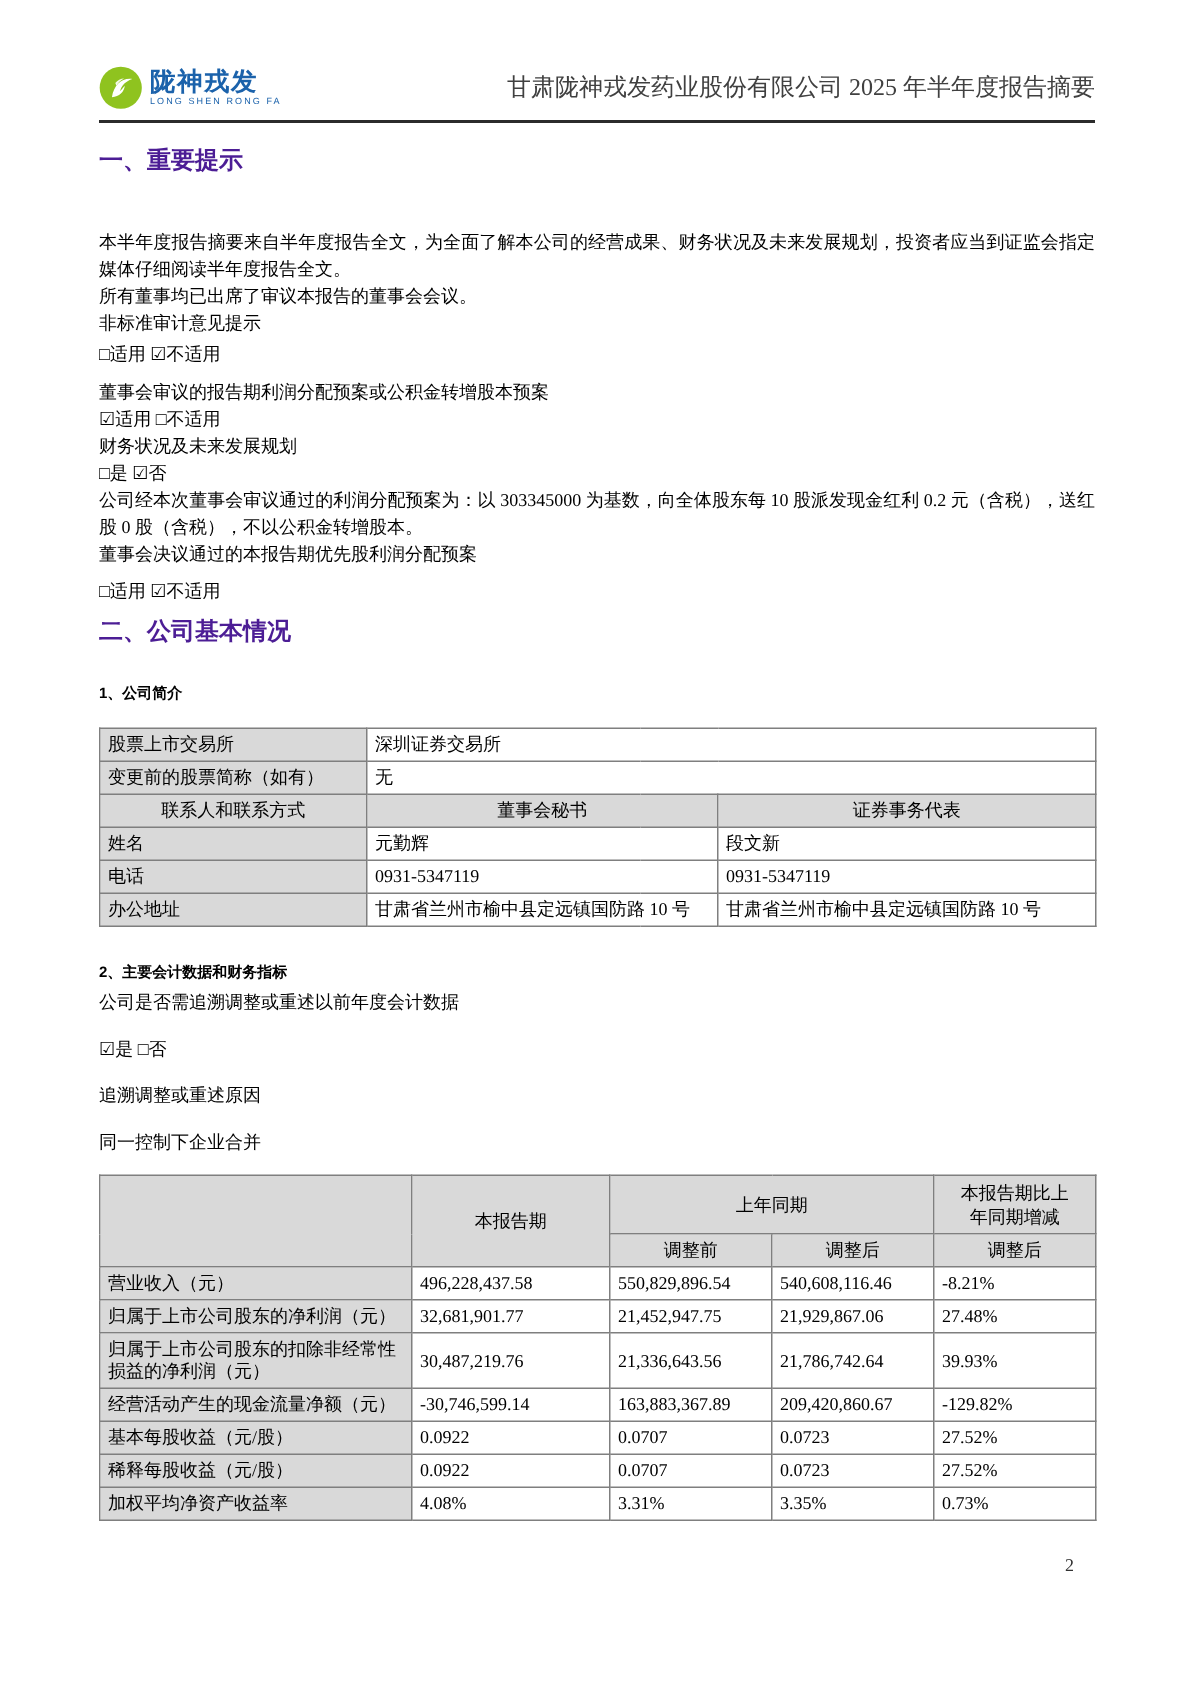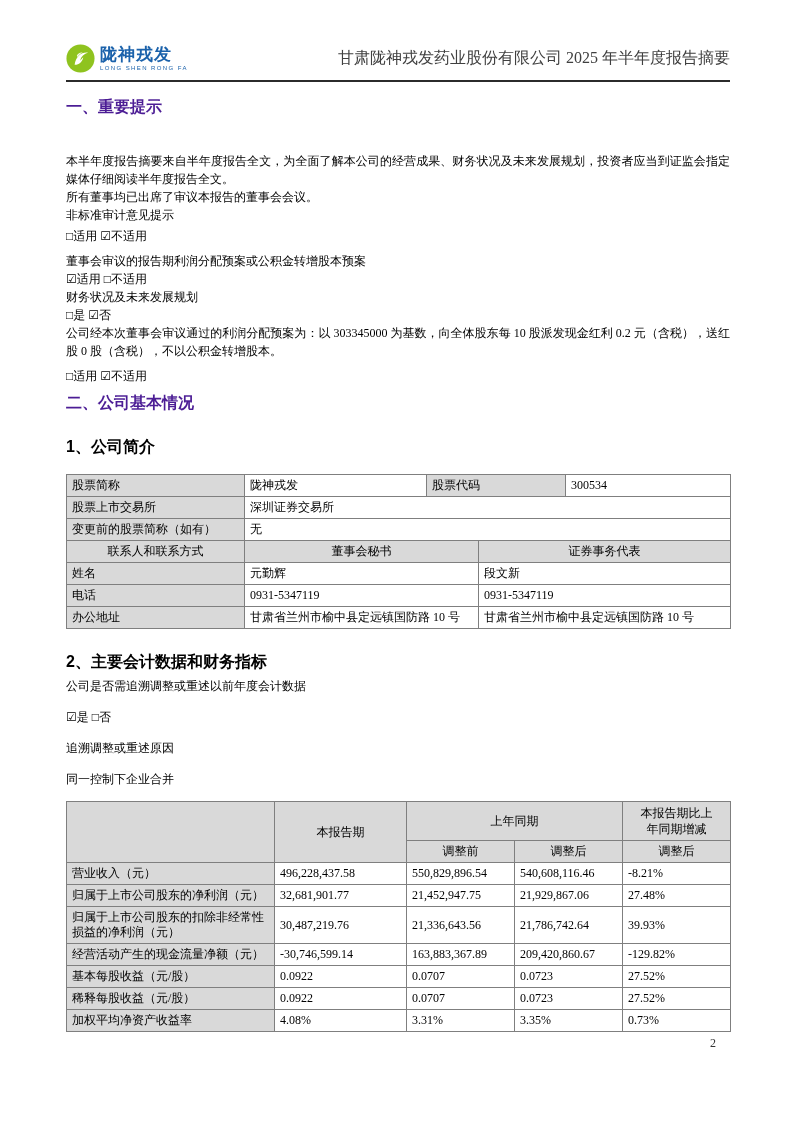--- a/index.html
+++ b/index.html
@@ -28,21 +28,21 @@
   }
   .doc-title { font-size:16px; color:#404040; }
 
   
   .h-major {
     font-family:"Liberation Sans","DejaVu Sans",sans-serif;
     font-weight:bold; font-size:16px; margin:15px 0 0 0; color:#4c1d95;
   }
   .h-minor {
     font-family:"Liberation Sans","DejaVu Sans",sans-serif;
-    font-weight:bold; font-size:16px; margin:23px 0 0 0;
+    font-weight:bold; font-size:10px; margin:23px 0 0 0;
   }
   .para { margin:0; line-height:18px; text-align:justify; }
   .mt18 { margin-top:34px; }
   .cbline { margin:3px 0 7px 0; line-height:18px; }
   .spaced { margin-top:13px; }
 
   
   table.tbl { border-collapse:collapse; width:664px; table-layout:fixed; margin-top:16px; }
   .tbl td {
     border:1px solid #7f7f7f; font-size:12px; padding:3px 5px;
@@ -85,40 +85,35 @@
     <div class="h-major">一、重要提示</div>
     <p class="para mt18">本半年度报告摘要来自半年度报告全文，为全面了解本公司的经营成果、财务状况及未来发展规划，投资者应当到证监会指定媒体仔细阅读半年度报告全文。</p>
     <p class="para">所有董事均已出席了审议本报告的董事会会议。</p>
     <p class="para">非标准审计意见提示</p>
     <p class="para cbline">□适用 ☑不适用</p>
     <p class="para">董事会审议的报告期利润分配预案或公积金转增股本预案</p>
     <p class="para">☑适用 □不适用</p>
     <p class="para">财务状况及未来发展规划</p>
     <p class="para">□是 ☑否</p>
     <p class="para">公司经本次董事会审议通过的利润分配预案为：以 303345000 为基数，向全体股东每 10 股派发现金红利 0.2 元（含税），送红股 0 股（含税），不以公积金转增股本。</p>
+    <p class="para">董事会决议通过的本报告期优先股利润分配预案</p>
     <p class="para cbline" style="margin-top:7px">□适用 ☑不适用</p>
 
     <div class="h-major" style="margin-top:8px">二、公司基本情况</div>
     <div class="h-minor">1、公司简介</div>
 
     <table class="tbl">
       <colgroup>
           <col style="width:178px">
           <col style="width:182px">
           <col style="width:52px">
           <col style="width:87px">
           <col style="width:165px">
         </colgroup>
       <tbody>
-          <tr>
-        <td class="gray">股票简称</td>
-        <td>陇神戎发</td>
-        <td class="gray" colspan="2">股票代码</td>
-        <td>300534</td>
-      </tr>
       <tr>
         <td class="gray">股票上市交易所</td>
         <td colspan="4">深圳证券交易所</td>
       </tr>
       <tr>
         <td class="gray">变更前的股票简称（如有）</td>
         <td colspan="4">无</td>
       </tr>
       <tr>
         <td class="gray center">联系人和联系方式</td>

